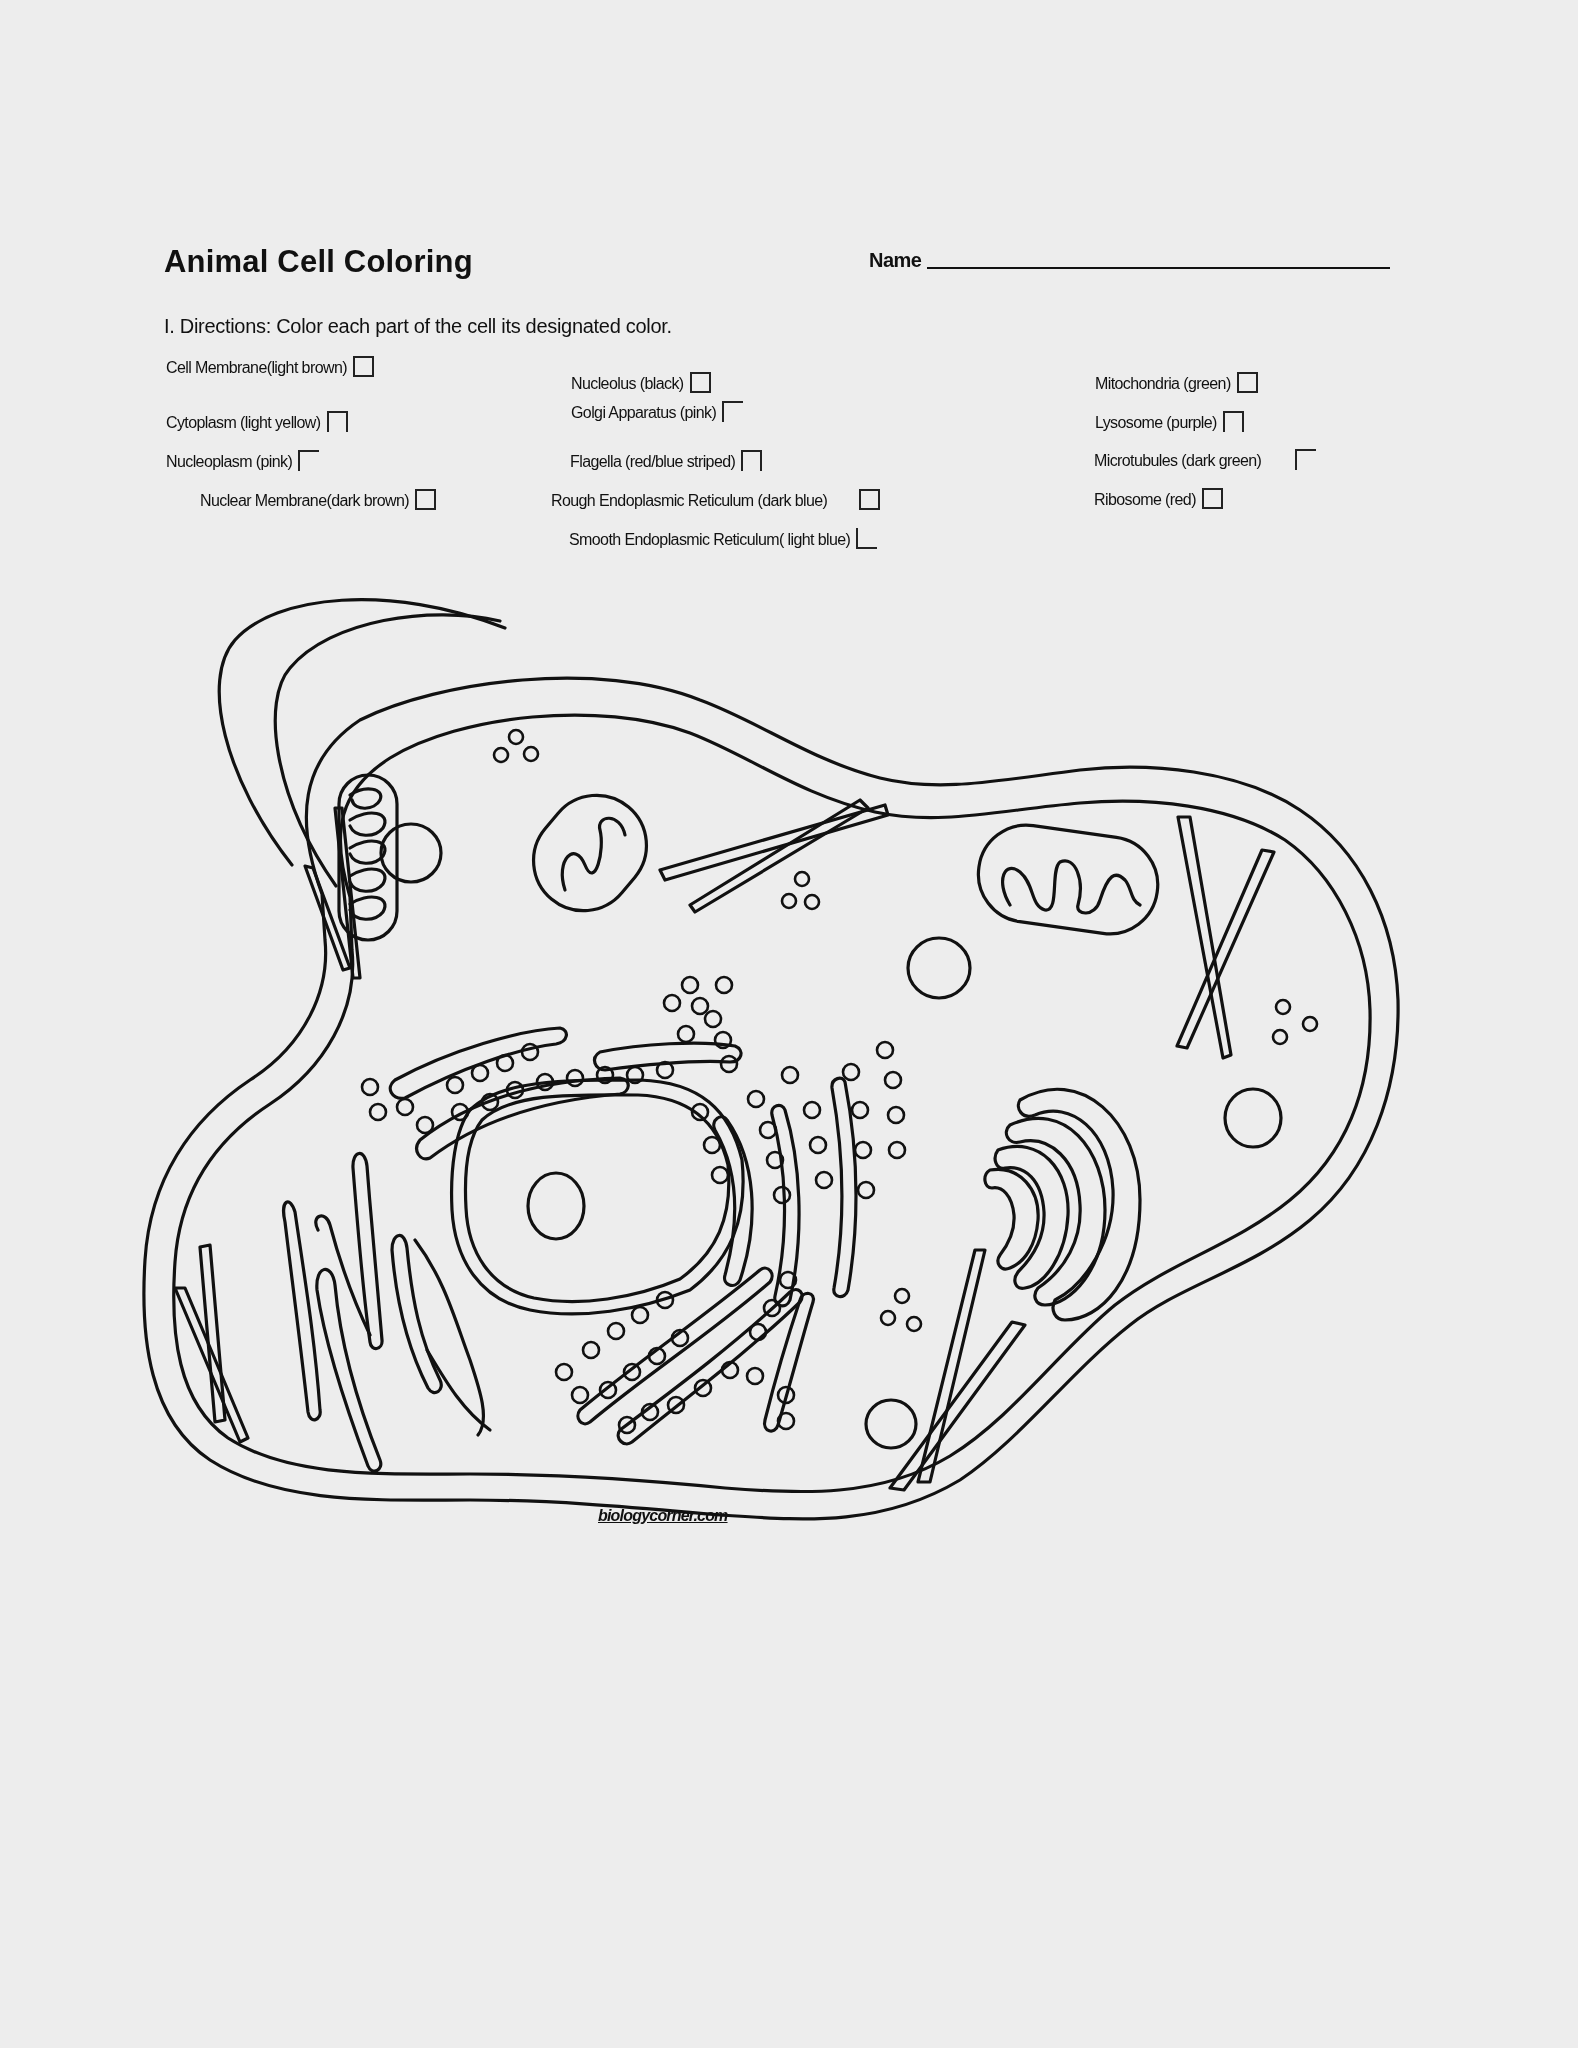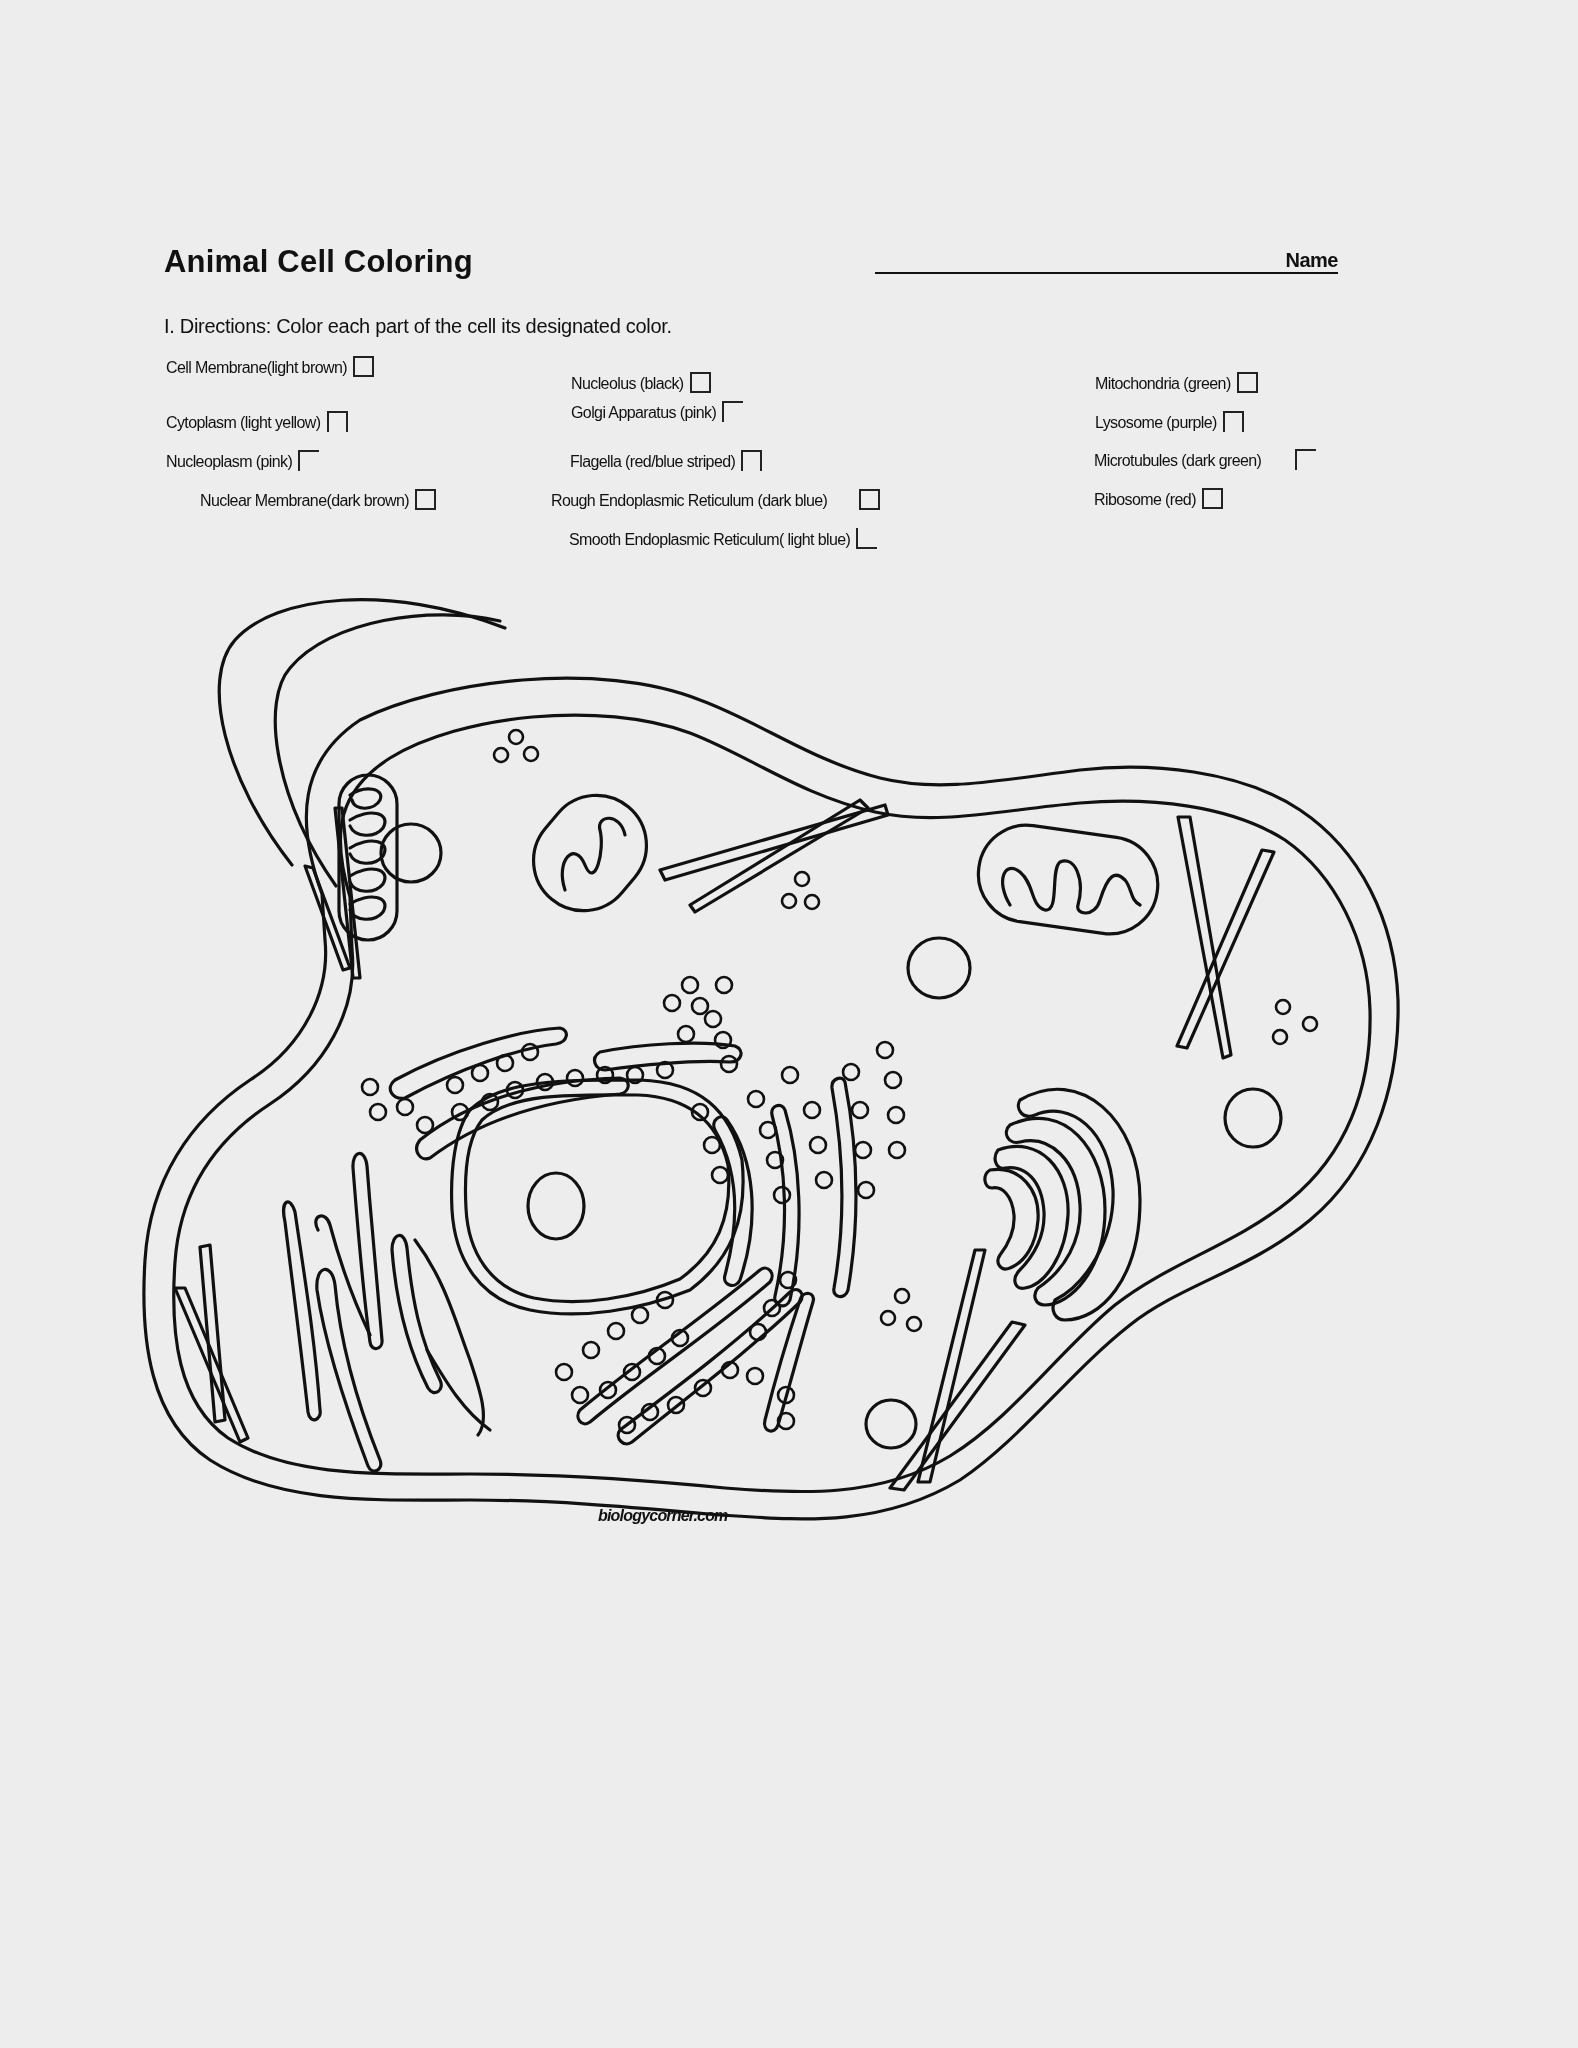--- a/index.html
+++ b/index.html
@@ -10,21 +10,21 @@
     overflow: hidden;
     font-family: "Liberation Sans", sans-serif;
     color: #111;
   }
   .title {
     position: absolute; left: 164px; top: 244px;
     font-size: 31px; font-weight: bold; letter-spacing: 0.2px;
   }
   .name-wrap {
     position: absolute; left: 869px; top: 249px;
-    display: flex; align-items: flex-end; flex-direction: column;
+    display: flex; align-items: flex-end;
   }
   .name-label { font-size: 20px; font-weight: bold; letter-spacing: -0.5px; }
   .name-line {
     width: 463px; height: 0; border-bottom: 2px solid #111;
     margin-left: 6px; margin-bottom: 3px;
   }
   .directions {
     position: absolute; left: 164px; top: 315px;
     font-size: 20px; letter-spacing: -0.3px;
   }
@@ -37,21 +37,21 @@
     display: inline-block; width: 21px; height: 21px;
     border: 2px solid #222; margin-left: 6px; box-sizing: border-box;
     background: transparent; cursor: pointer;
   }
   .box-open-bottom { border-bottom: none; }
   .box-corner { border-bottom: none; border-right: none; }
   .box-bottom-corner { border-top: none; border-right: none; }
   .diagram { position: absolute; left: 0; top: 0; }
   .credit {
     position: absolute; left: 598px; top: 1507px;
-    font-size: 16px; font-weight: bold; font-style: italic; letter-spacing: -0.8px;
+    font-size: 16px; font-weight: bold; font-style: italic; letter-spacing: -0.8px; text-decoration: underline;
   }
 </style>
 </head>
 <body>
 
 <div class="title">Animal Cell Coloring</div>
 
 <div class="name-wrap">
   <span class="name-label">Name</span>
   <span class="name-line"></span>

